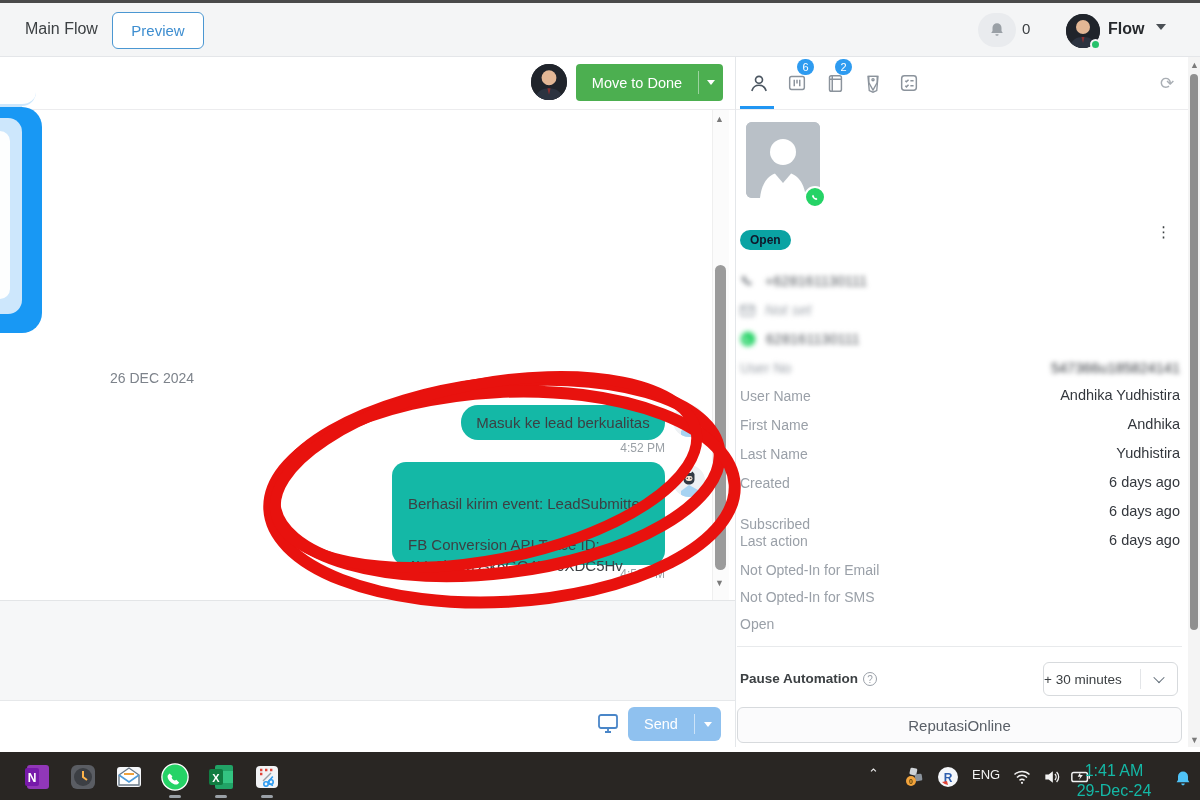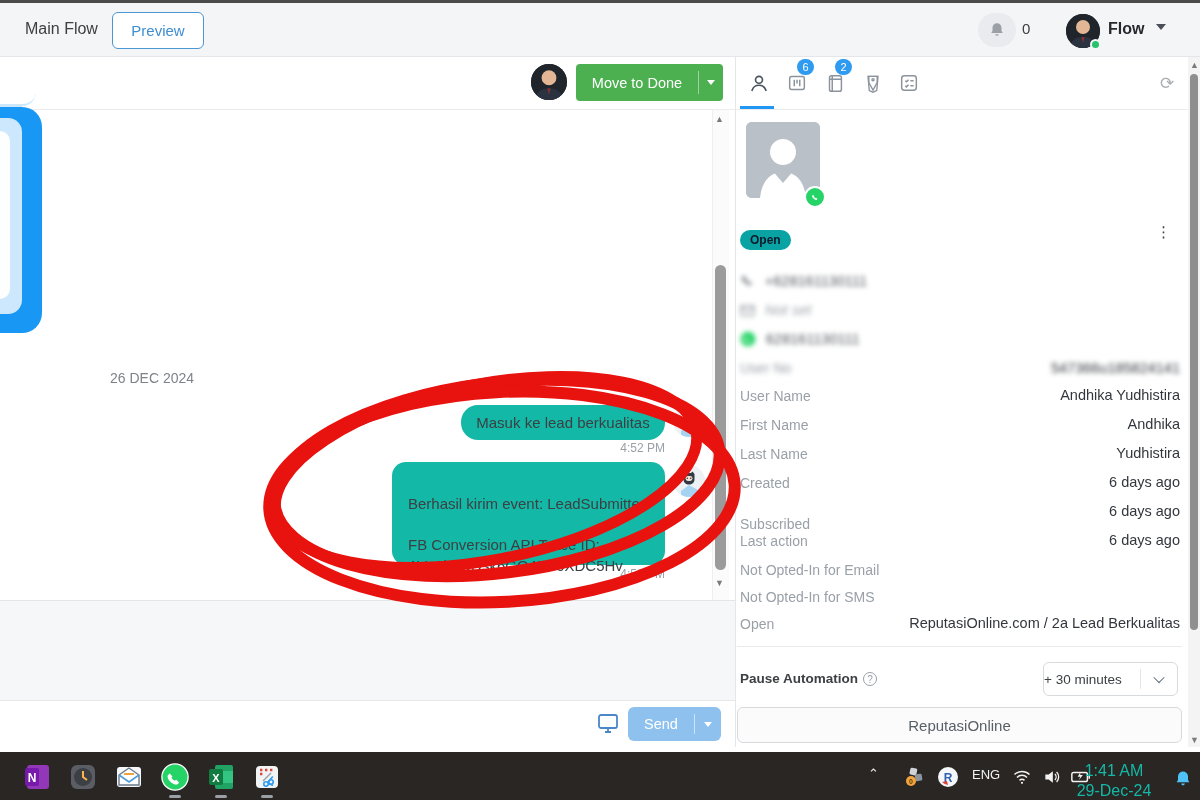--- a/index.html
+++ b/index.html
@@ -291,21 +291,20 @@
   <div class="abs val-dark frow-value" style="top:445px;">Yudhistira</div>
   <div class="abs lbl-gray frow-label" style="top:475px;">Created</div>
   <div class="abs val-dark frow-value" style="top:474px;">6 days ago</div>
   <div class="abs lbl-gray frow-label" style="top:516px;">Subscribed</div>
   <div class="abs val-dark frow-value" style="top:503px;">6 days ago</div>
   <div class="abs lbl-gray frow-label" style="top:533px;">Last action</div>
   <div class="abs val-dark frow-value" style="top:532px;">6 days ago</div>
   <div class="abs lbl-gray frow-label" style="top:562px;">Not Opted-In for Email</div>
   <div class="abs lbl-gray frow-label" style="top:589px;">Not Opted-In for SMS</div>
   <div class="abs lbl-gray frow-label" style="top:616px;">Open</div>
-  <div class="abs val-dark frow-value" style="top:615px;">ReputasiOnline.com / 2a Lead Berkualitas</div>
 
   <div class="abs pdivider"></div>
 
   <div class="abs pause-label">
     <span>Pause Automation</span><span class="q-circle">?</span>
   </div>
   <div class="abs btn-pause">
     <span class="main">+ 30 minutes</span>
     <span class="sep"></span>
     <span class="chev">

